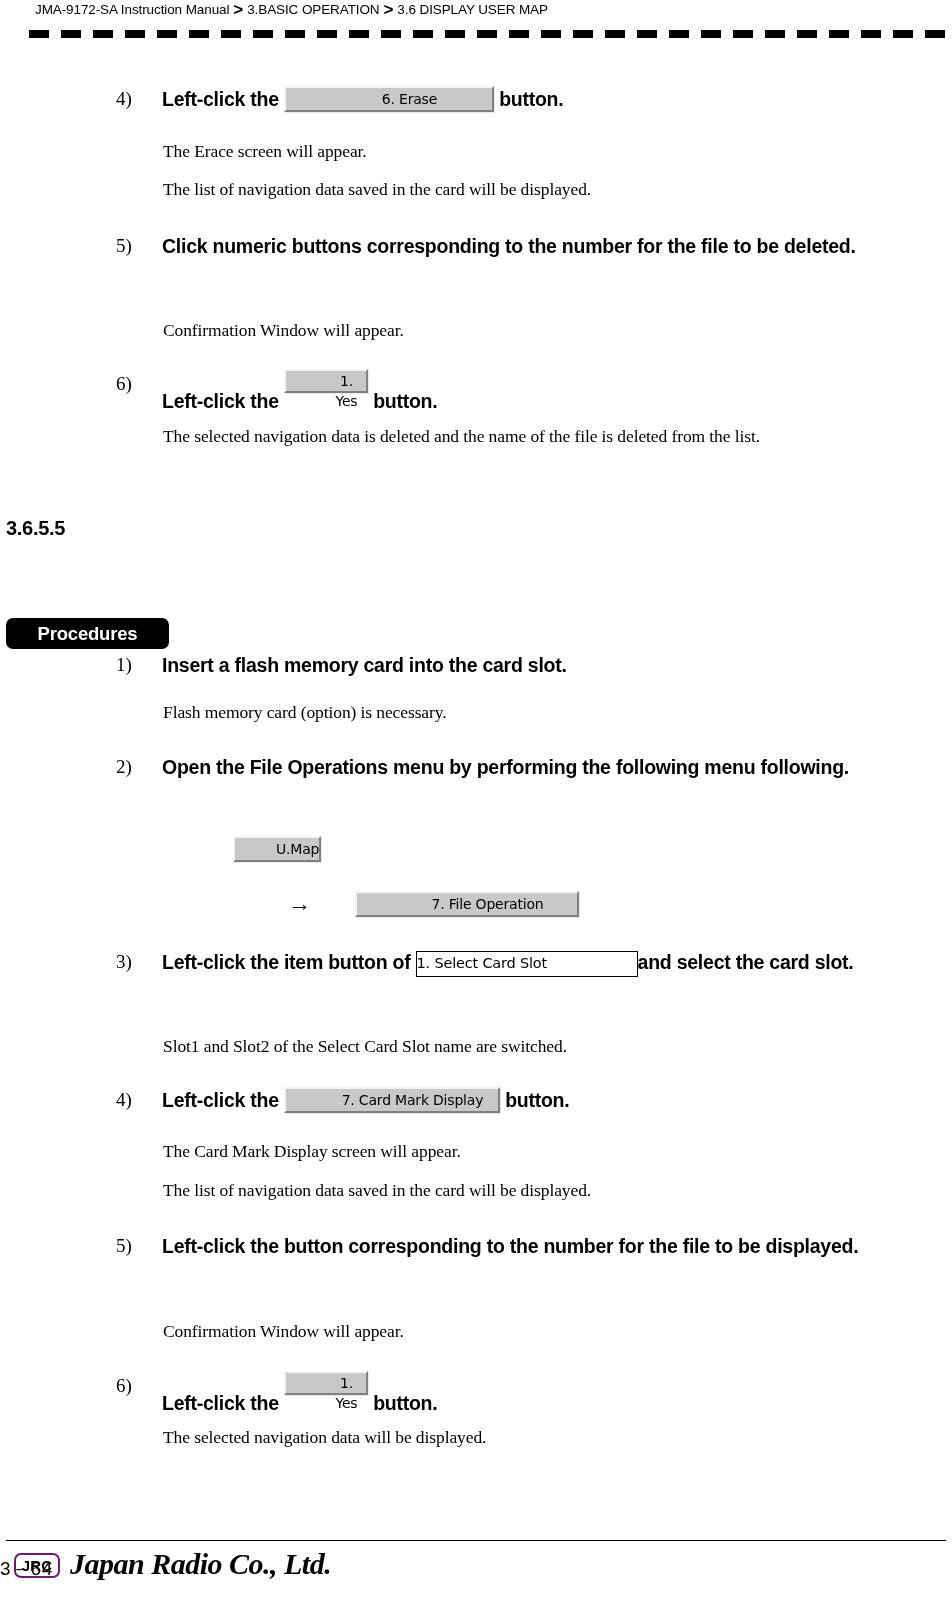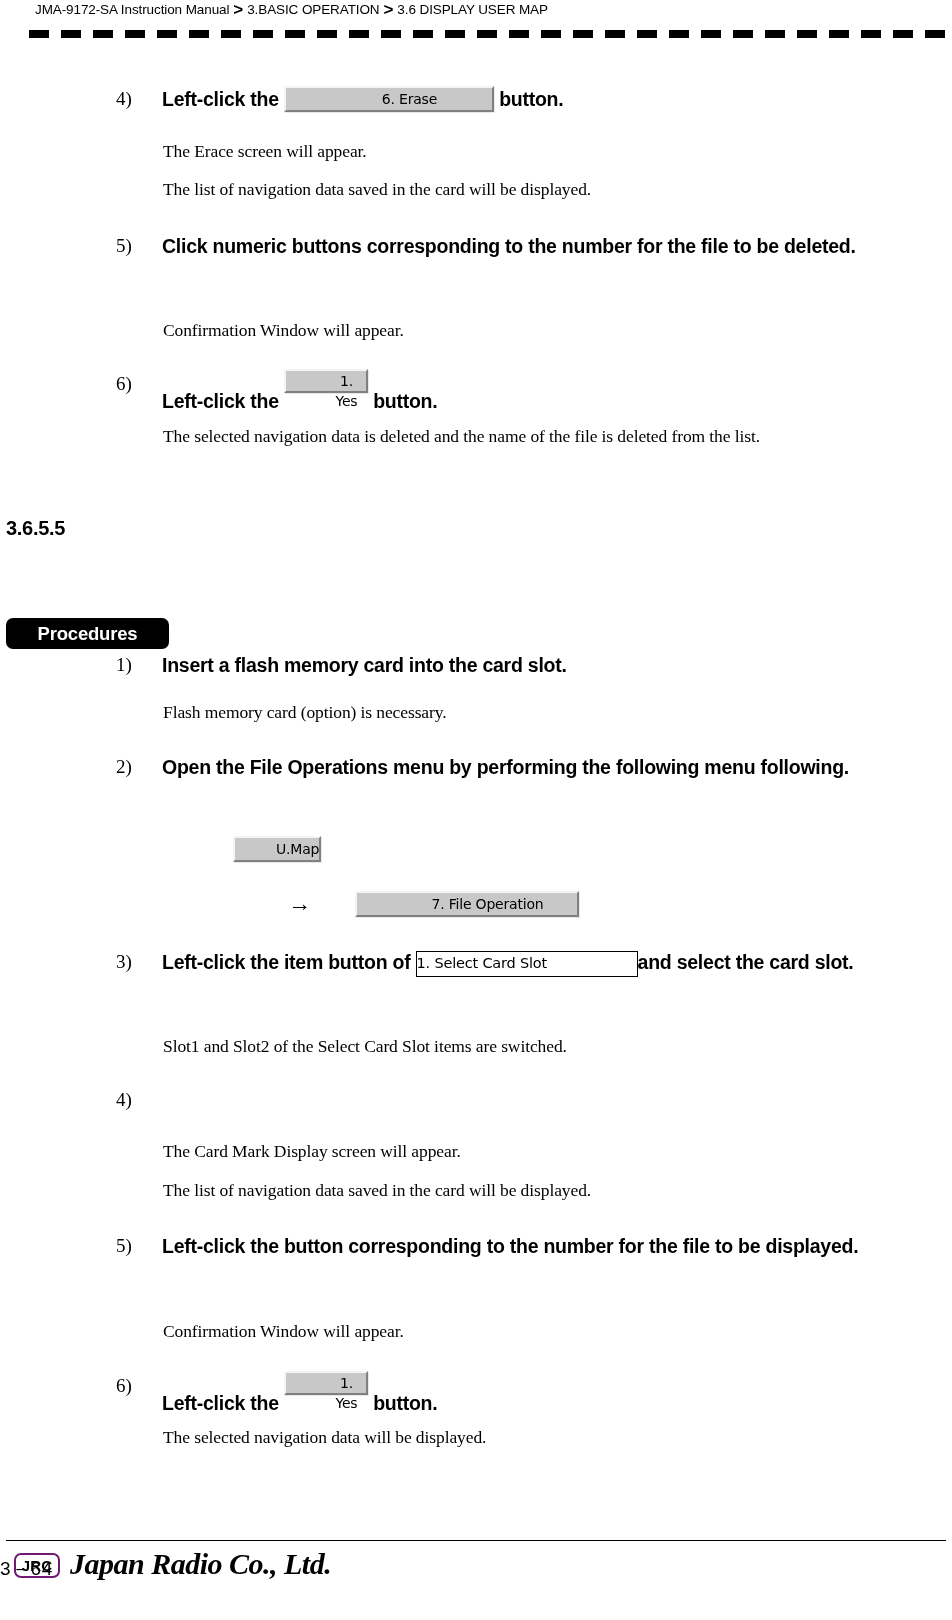--- a/index.html
+++ b/index.html
@@ -227,24 +227,29 @@
     <span class="btn3d btn-fileop" style="margin-left:40px;">7. File Operation</span>
   </div>
 
   <div class="step" style="left:116px; top:947px; width:830px;">
     <span class="step-num">3)</span>
     <span class="step-body" style="width:780px;">
       <span>Left-click the item button of</span>
       <span class="btn-flat">1. Select Card Slot</span><span>and select the card slot.</span>
     </span>
   </div>
-  <div class="note" style="left:163px; top:1035px; width:740px;">Slot1 and Slot2 of the Select Card Slot items are switched.</div>
+  <div class="note" style="left:163px; top:1035px; width:740px;">Slot1 and Slot2 of the Select Card Slot name are switched.</div>
 
   <div class="step" style="left:116px; top:1085px;">
     <span class="step-num">4)</span>
+    <span class="step-body">
+      <span>Left-click the</span>
+      <span class="btn3d btn-cardmark">7. Card Mark Display</span>
+      <span>button.</span>
+    </span>
   </div>
   <div class="note" style="left:163px; top:1140px; width:700px;">The Card Mark Display screen will appear.</div>
   <div class="note" style="left:163px; top:1179px; width:760px;">The list of navigation data saved in the card will be displayed.</div>
 
   <div class="step" style="left:116px; top:1231px; width:830px;">
     <span class="step-num">5)</span>
     <span class="step-body" style="width:785px;">Left-click the button corresponding to the number for the file to be displayed.</span>
   </div>
   <div class="note" style="left:163px; top:1320px; width:700px;">Confirmation Window will appear.</div>
 

